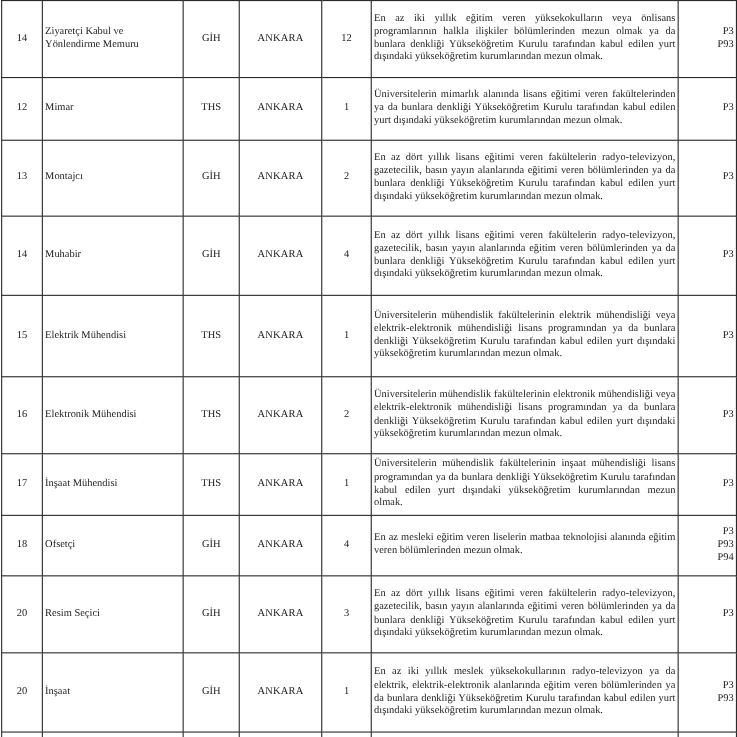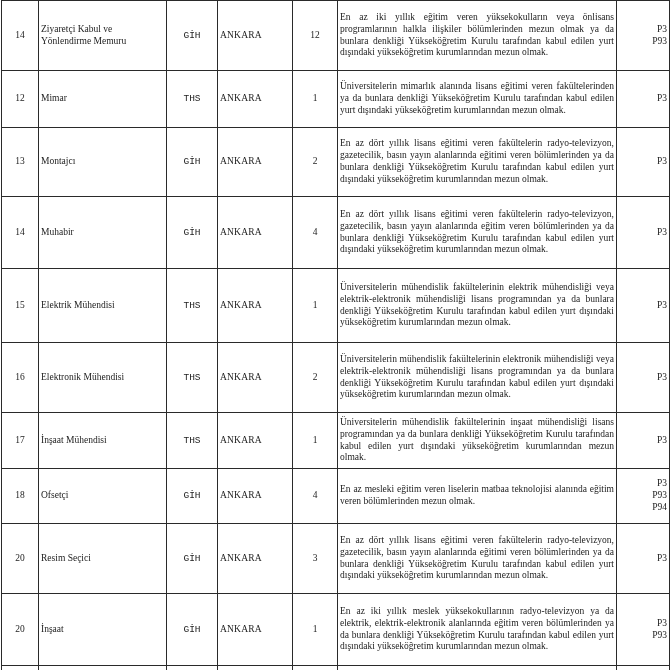--- a/index.html
+++ b/index.html
@@ -27,22 +27,22 @@
   table.doc td {
     border: 1px solid #2a2a2a;
     vertical-align: middle;
     overflow: hidden;
     padding: 1px 2px;
     font-size: 9.5px;
     line-height: 1.25;
   }
   td.no   { text-align: center; }
   td.title{ text-align: left; padding-left: 4px; padding-right: 3px; }
-  td.cls  { text-align: center; font-family: Liberation Mono, monospace; }
-  td.loc  { text-align: left; letter-spacing: 0.2px; }
+  td.cls  { text-align: center; }
+  td.loc  { text-align: center; letter-spacing: 0.2px; }
   td.cnt  { text-align: center; }
   td.req  {
     text-align: justify;
     font-size: 9px;
     line-height: 1.3;
     padding: 1px 4px;
   }
   td.codes {
     text-align: right;
     white-space: pre-line;

